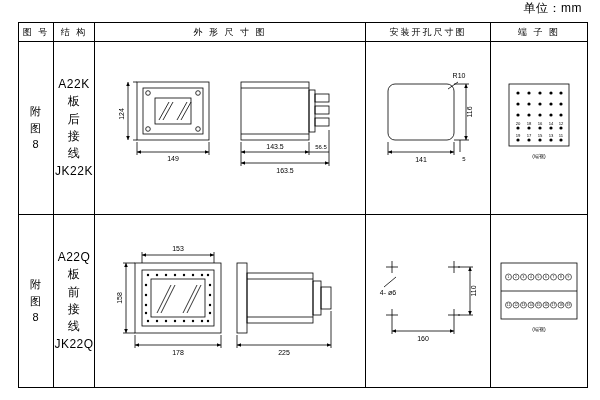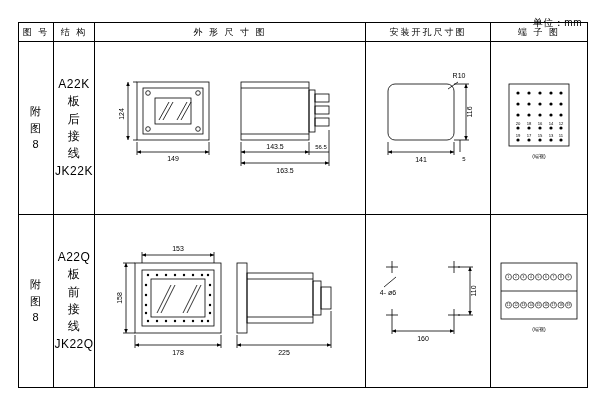--- a/index.html
+++ b/index.html
@@ -16,22 +16,22 @@
   }
   #page {
     position: relative;
     width: 600px;
     height: 400px;
     background: #fff;
   }
   .unit-label {
     position: absolute;
     right: 18px;
-    top: 16px;
-    font-size: 10px;
+    top: 0;
+    font-size: 12px;
     letter-spacing: 0.5px;
     color: #000;
   }
   table.main {
     position: absolute;
     left: 18px;
     top: 22px;
     width: 564px;
     border-collapse: collapse;
     table-layout: fixed;

